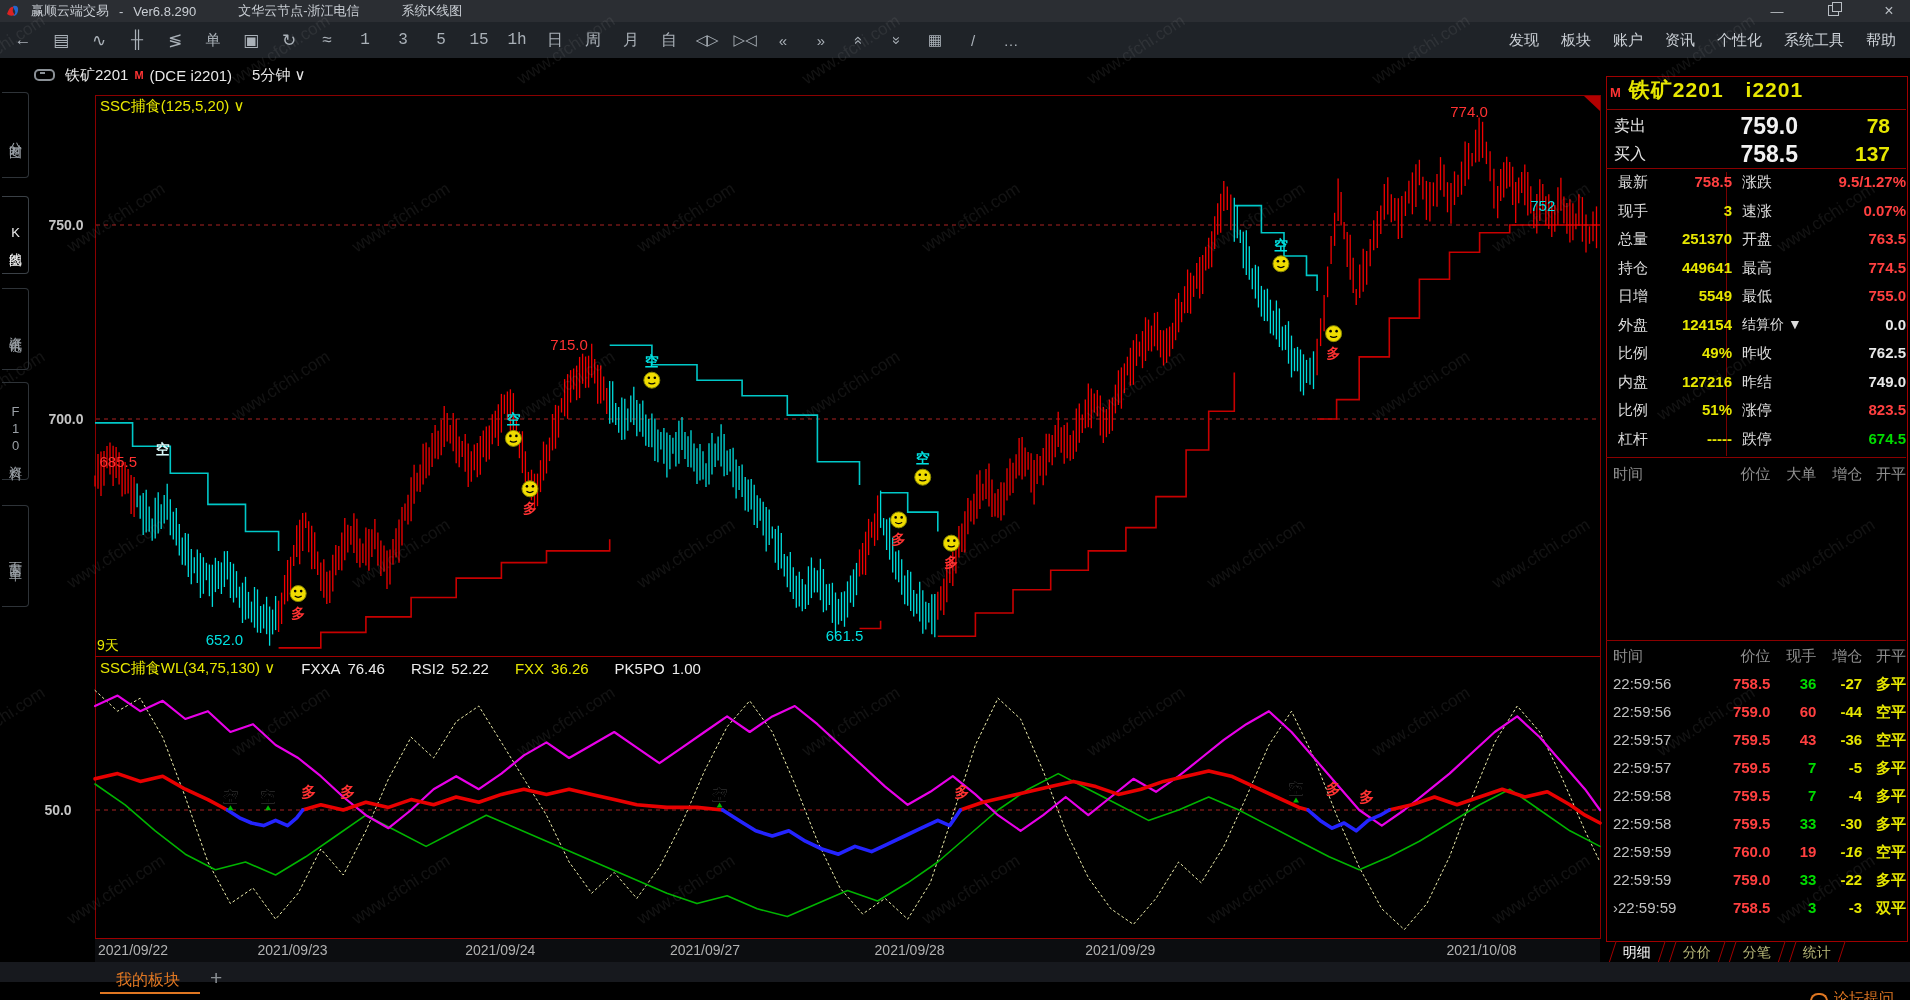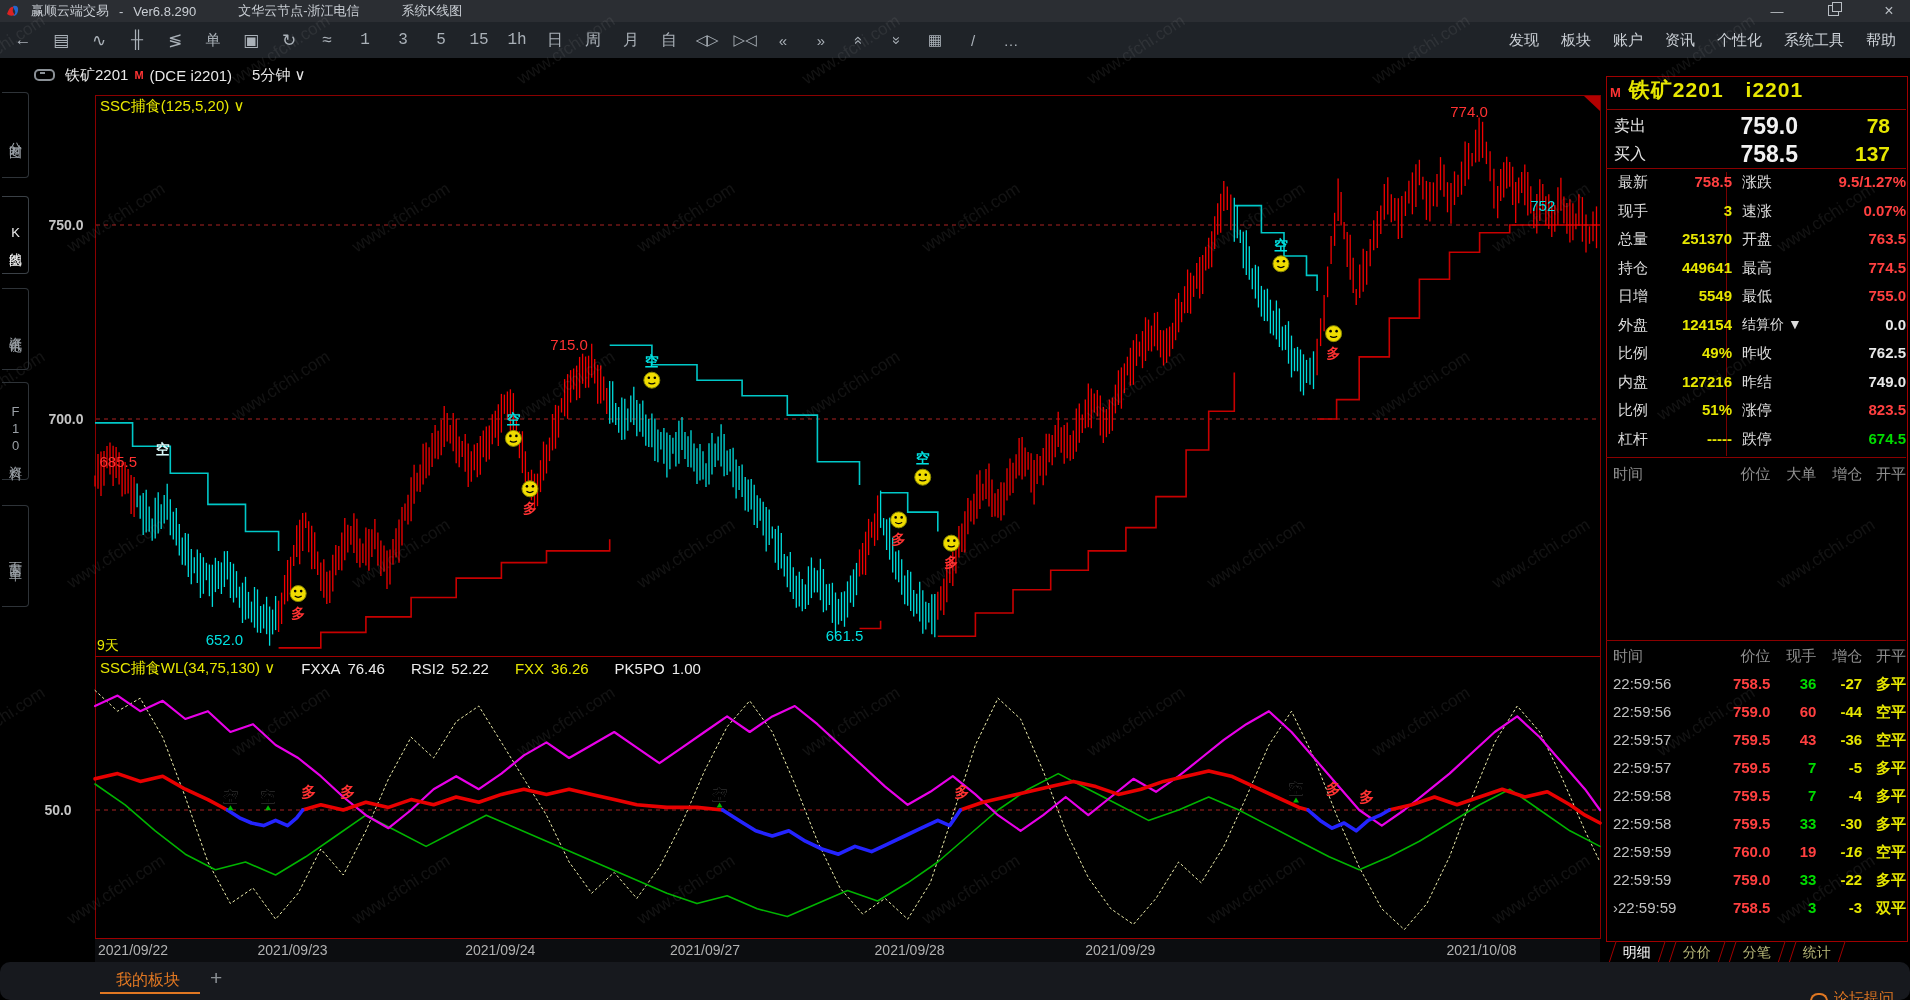--- a/index.html
+++ b/index.html
@@ -62,21 +62,21 @@
   .tickrow{position:absolute;left:1608px;width:298px;display:flex;font-size:15px;font-weight:bold;}
   .tickrow span{text-align:right;}
   .c-red{color:#ff4040;} .c-yel{color:#e6e600;} .c-grn{color:#00dc00;} .c-wht{color:#e8e8e8;} .c-gray{color:#c0c0c0;font-weight:normal;}
   .vdiv{position:absolute;width:1px;background:#7a0000;}
   
   #panel-tabs{position:absolute;left:1612px;top:941px;display:flex;gap:10px;}
   .rtab{transform:skewX(-18deg);border:1px solid #a00000;background:#000;padding:1px 10px;cursor:pointer;}
   .rtab span{display:inline-block;transform:skewX(18deg);font-size:14px;color:#b8b878;}
   .rtab.active span{color:#ffffff;}
   
-  #bottombar{left:0;top:962px;width:1910px;height:38px;background:#17191e;border-radius:10px;}
+  #bottombar{left:0;top:962px;width:1910px;height:20px;background:#17191e;}
   #my-boards{position:absolute;left:116px;top:8px;font-size:16px;color:#e07722;cursor:pointer;}
   #my-boards-underline{position:absolute;left:100px;top:30px;width:100px;height:2px;background:#e07722;}
   #add-board{position:absolute;left:210px;top:4px;font-size:21px;color:#8a8f94;cursor:pointer;}
   #forum{position:absolute;right:16px;top:27px;display:flex;align-items:center;gap:6px;color:#e07722;font-size:15px;cursor:pointer;justify-content:flex-end;}
   .phones{display:inline-block;width:14px;height:10px;border:2px solid #e07722;border-bottom:none;border-radius:8px 8px 0 0;position:relative;}
   .phones:before,.phones:after{content:'';position:absolute;bottom:-4px;width:4px;height:7px;background:#e07722;border-radius:2px;}
   .phones:before{left:-2px;} .phones:after{right:-2px;}
   
   .wm{position:absolute;color:rgba(190,190,190,0.10);font-size:17px;transform:rotate(-33deg);pointer-events:none;white-space:nowrap;}
   svg{position:absolute;}

